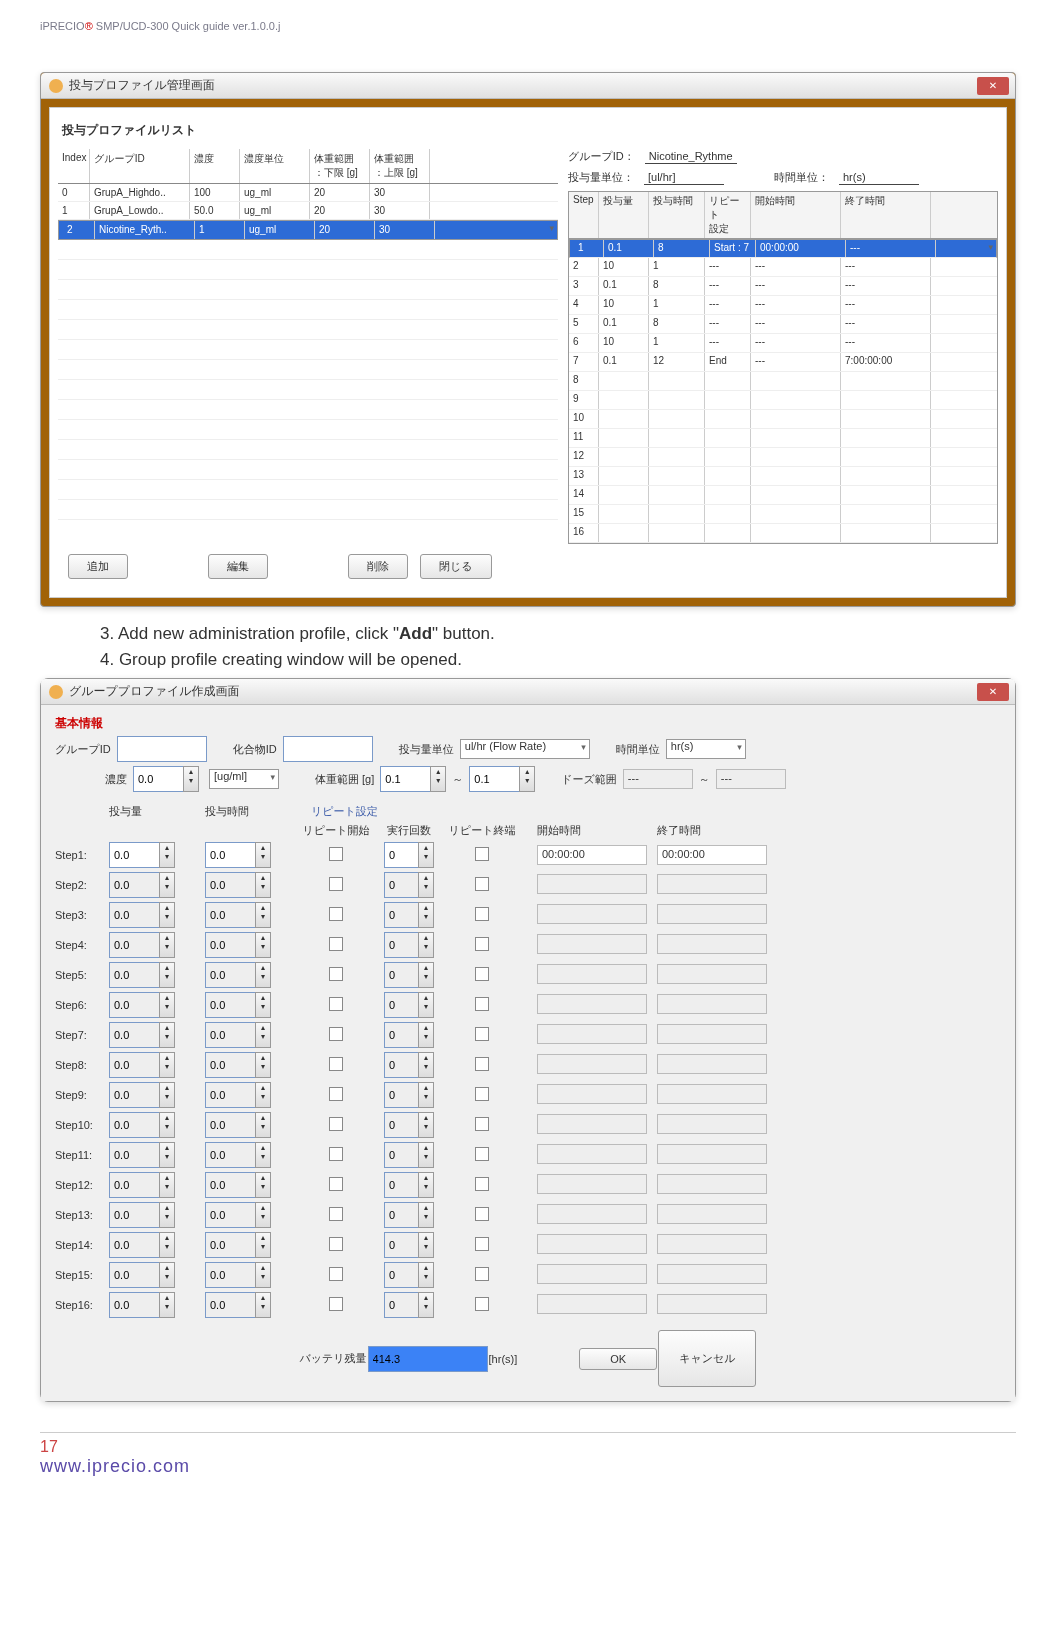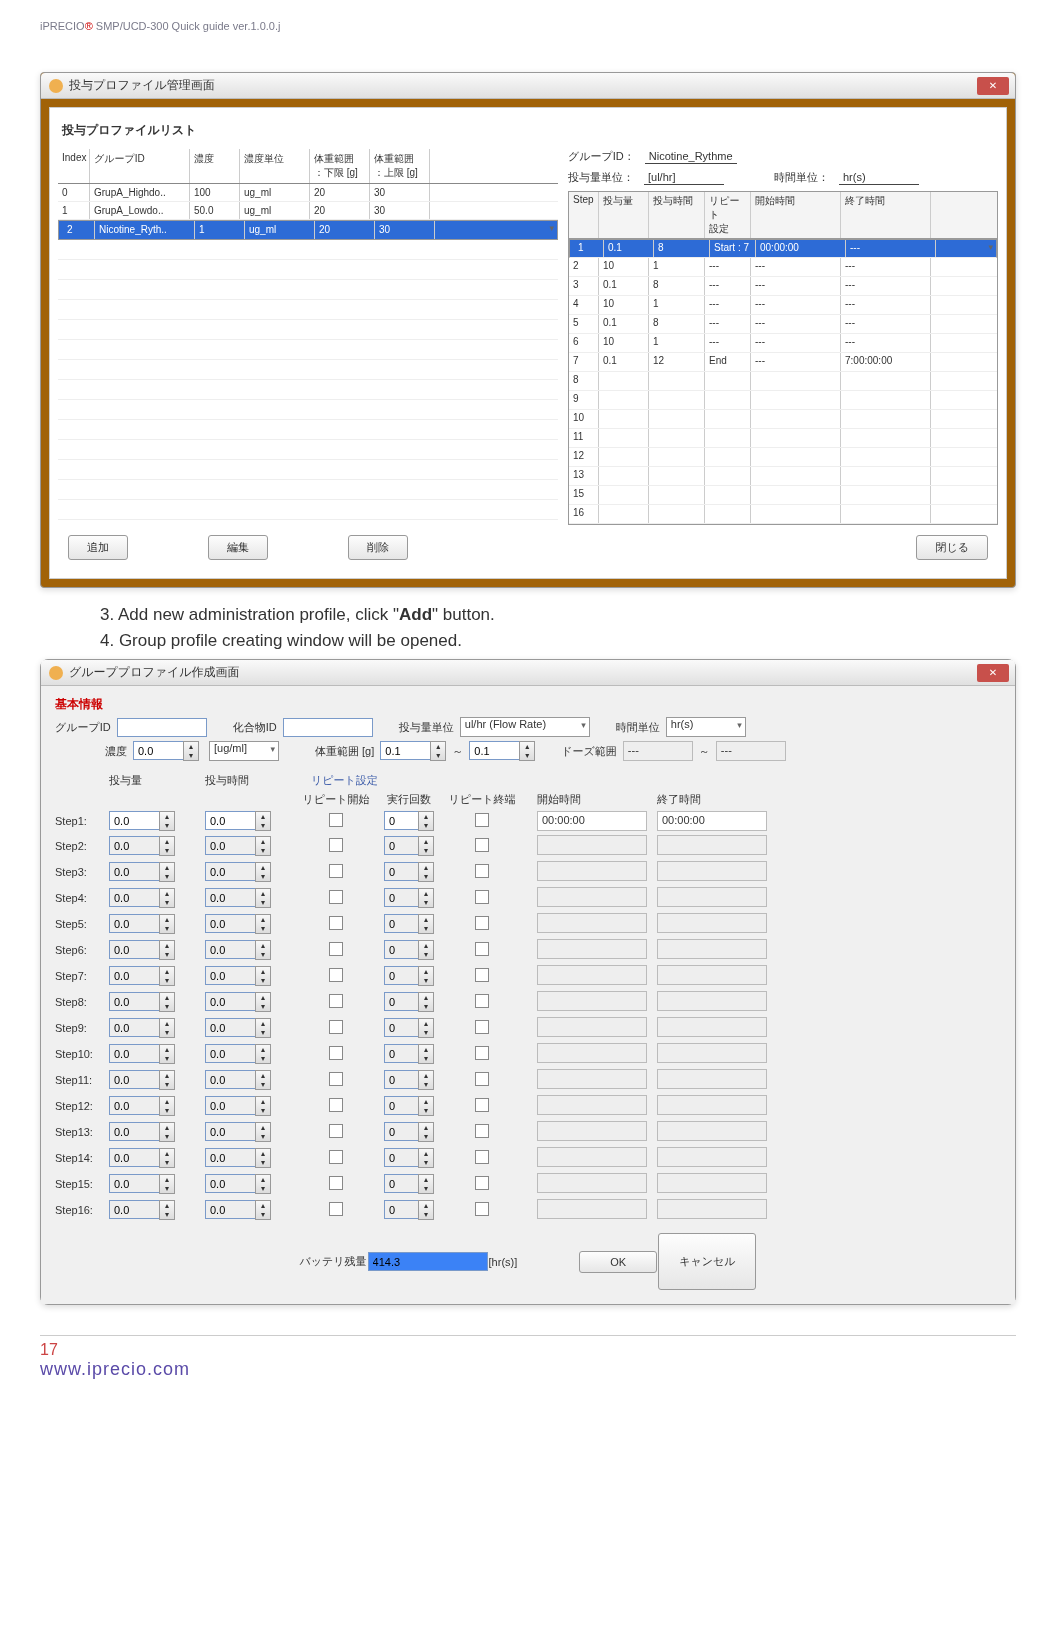--- a/index.html
+++ b/index.html
@@ -23,29 +23,29 @@
 .emprow{height:20px;border-bottom:1px solid #eee}
 .rpanel{width:430px}
 .rhdr{display:flex;gap:10px;font-size:11px;margin-bottom:6px;align-items:center}
 .rhdr .fld{border-bottom:1px solid #444;padding:1px 4px;min-width:80px}
 .stbl{border:1px solid #999}
 .stbl .th{display:flex;background:#f4f4f4;border-bottom:1px solid #999}
 .stbl .th div,.stbl .sr div{padding:2px 4px;font-size:10px;border-right:1px solid #ccc}
 .s0{width:30px}.s1{width:50px}.s2{width:56px}.s3{width:46px}.s4{width:90px}.s5{width:90px}
 .stbl .sr{display:flex;border-bottom:1px solid #eee;height:19px}
 .stbl .sr.sel{background:#2d6bd6;color:#fff}
-.bbar{display:flex;gap:12px;padding:10px;justify-content:space-between}
+.bbar{display:flex;gap:12px;padding:10px;justify-content:flex-start}
 .btn{background:linear-gradient(#fdfdfd,#e6e6e6);border:1px solid #999;border-radius:3px;padding:4px 18px;font-size:11px;cursor:pointer}
 .instr{margin:14px 40px 6px 60px;font-size:17px;line-height:1.5}
 .instr b{font-weight:bold}
 .win2{border:1px solid #999;border-radius:8px;box-shadow:0 2px 6px rgba(0,0,0,.15);background:#f0f0f0}
 .w2body{background:#f0f0f0;padding:10px 14px 14px 14px}
 .basic{color:#c00;font-weight:bold;font-size:12px;margin-bottom:4px}
 .frow{display:flex;align-items:center;gap:6px;font-size:11px;margin:4px 0}
-.inp{border:1px solid #7a9ac9;background:#fff;height:19px;padding:0 4px;font-size:11px}
+.inp{border:1px solid #7a9ac9;background:#fff;height:19px;padding:12px 4px;font-size:11px}
 .spin{display:inline-flex}
 .spin .inp{width:50px;border-right:none}
 .spinbtn{width:16px;border:1px solid #999;background:linear-gradient(#f8f8f8,#dcdcdc);font-size:8px;text-align:center;line-height:9px}
 .sel{border:1px solid #999;background:#fff;height:20px;padding:0 16px 0 4px;font-size:11px;position:relative}
 .sel::after{content:"▾";position:absolute;right:3px;top:2px;font-size:9px;color:#666}
 .grid{margin-top:10px}
 .ghdr{display:flex;font-size:11px;padding:2px 0;align-items:center}
 .gl{width:54px}.g-dose{width:96px}.g-time{width:96px}
 .repeat-legend{color:#3a5aa8;font-size:11px;margin-left:10px}
 .g-rs{width:70px;text-align:center}.g-rc{width:76px;text-align:center}.g-re{width:70px;text-align:center}.g-st{width:120px}.g-et{width:120px}
@@ -250,20 +250,28 @@
               </div>
               <div class="sr">
                 <div class="s0">13</div>
                 <div class="s1"></div>
                 <div class="s2"></div>
                 <div class="s3"></div>
                 <div class="s4"></div>
                 <div class="s5"></div>
               </div>
               <div class="sr">
+                <div class="s0">14</div>
+                <div class="s1"></div>
+                <div class="s2"></div>
+                <div class="s3"></div>
+                <div class="s4"></div>
+                <div class="s5"></div>
+              </div>
+              <div class="sr">
                 <div class="s0">15</div>
                 <div class="s1"></div>
                 <div class="s2"></div>
                 <div class="s3"></div>
                 <div class="s4"></div>
                 <div class="s5"></div>
               </div>
               <div class="sr">
                 <div class="s0">16</div>
                 <div class="s1"></div>

